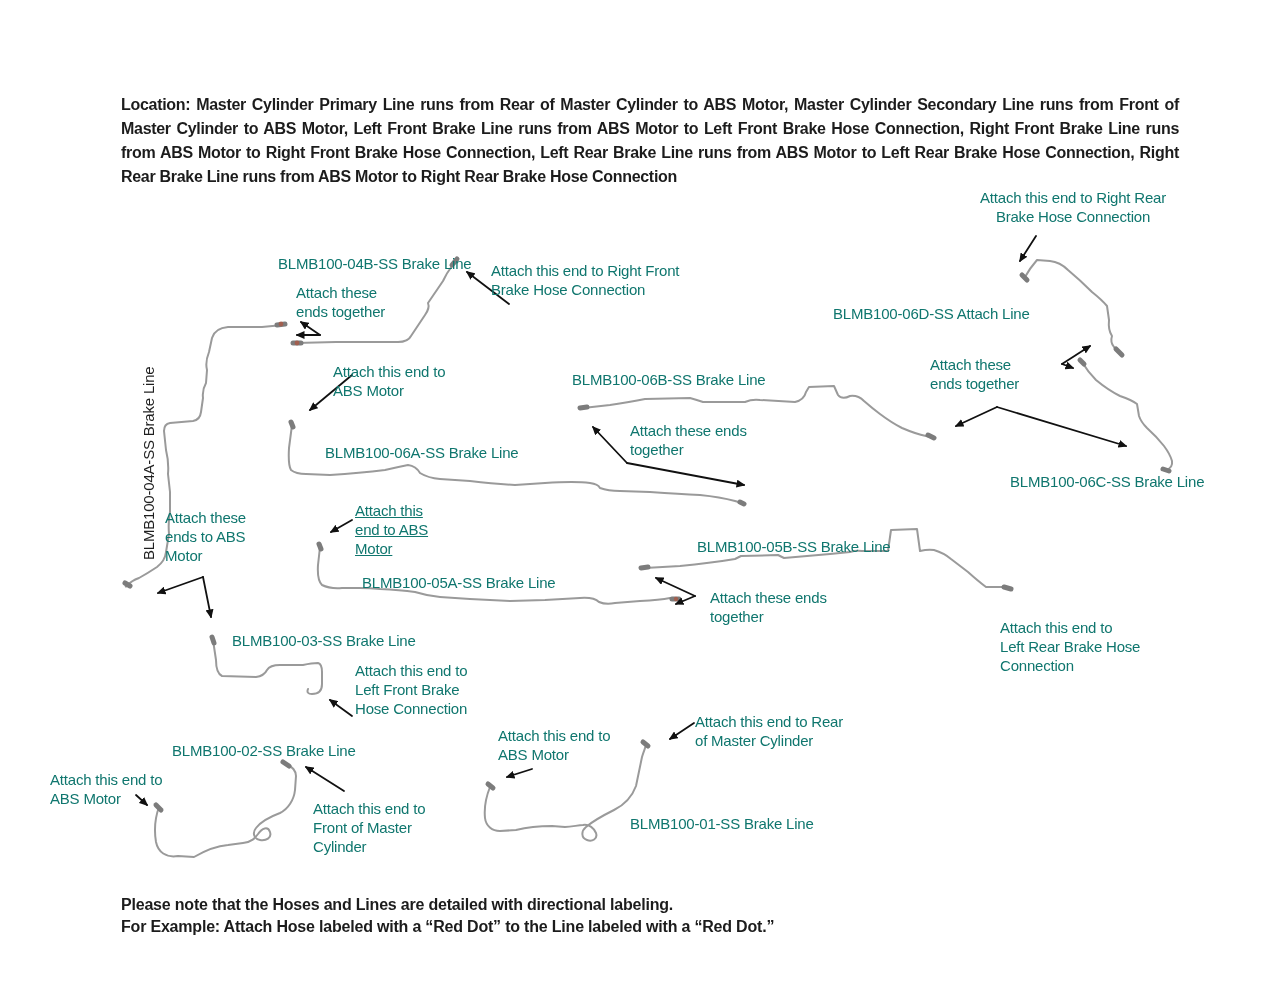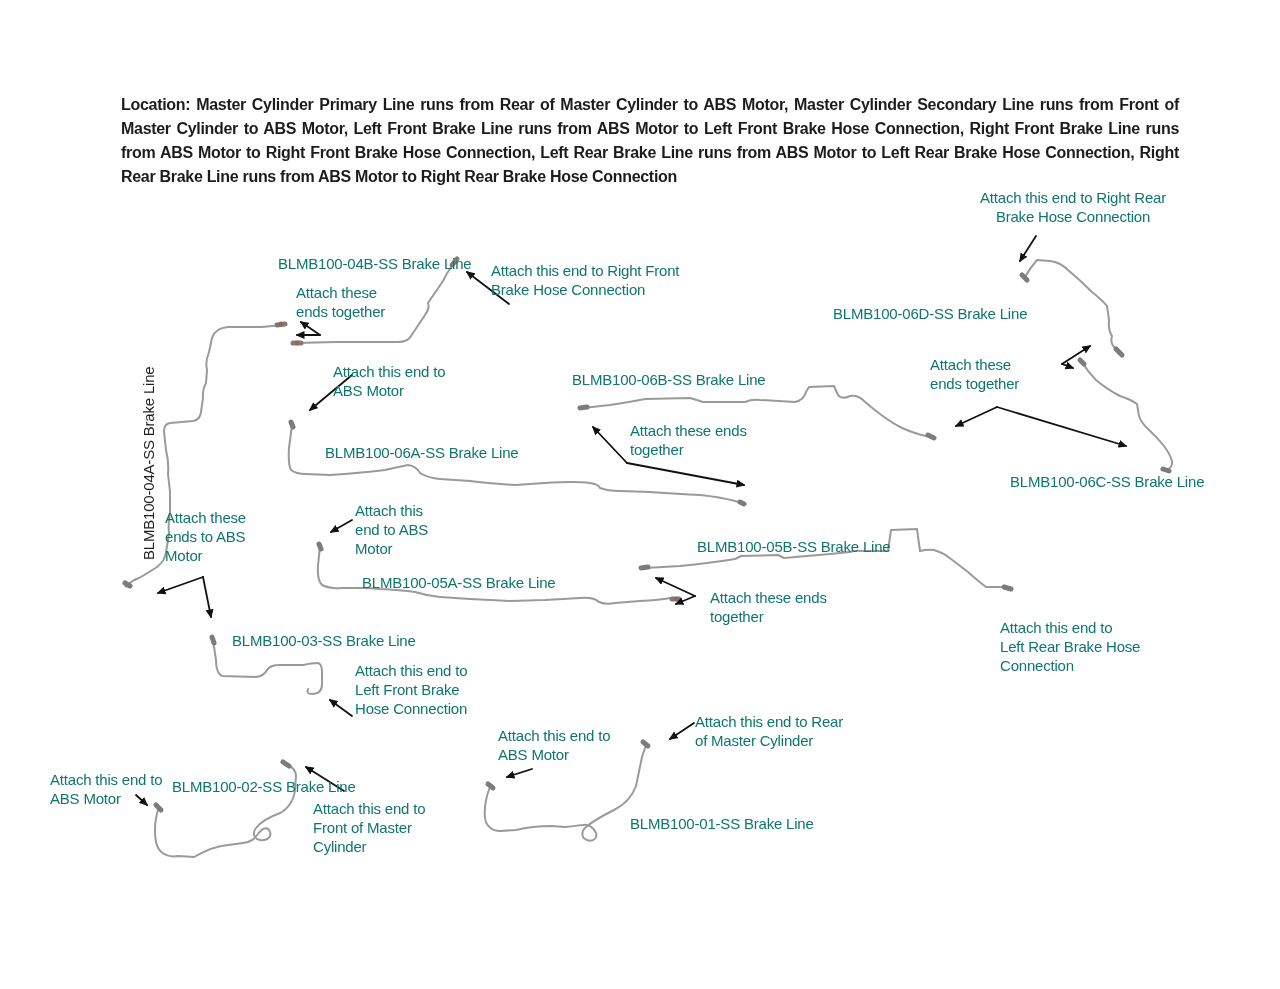--- a/index.html
+++ b/index.html
@@ -162,21 +162,21 @@
 ends together</div>
   <div class="txt lbl" style="left:930px;top:355px;">Attach these
 ends together</div>
   <div class="txt lbl" style="left:333px;top:362px;">Attach this end to
 ABS Motor</div>
   <div class="txt lbl" style="left:630px;top:421px;">Attach these ends
 together</div>
   <div class="txt lbl" style="left:165px;top:508px;">Attach these
 ends to ABS
 Motor</div>
-  <div class="txt lbl" style="left:355px;top:501px;">Attach this
+  <div class="txt lbl" style="left:355px;top:501px;text-decoration:underline;">Attach this
 end to ABS
 Motor</div>
   <div class="txt lbl" style="left:710px;top:588px;">Attach these ends
 together</div>
   <div class="txt lbl" style="left:1000px;top:618px;">Attach this end to
 Left Rear Brake Hose
 Connection</div>
   <div class="txt lbl" style="left:355px;top:661px;">Attach this end to
 Left Front Brake
 Hose Connection</div>
@@ -184,25 +184,27 @@
 ABS Motor</div>
   <div class="txt lbl" style="left:313px;top:799px;">Attach this end to
 Front of Master
 Cylinder</div>
   <div class="txt lbl" style="left:498px;top:726px;">Attach this end to
 ABS Motor</div>
   <div class="txt lbl" style="left:695px;top:712px;">Attach this end to Rear
 of Master Cylinder</div>
 
   <div class="txt lbl" style="left:233px;top:254px;margin-left:45px;">BLMB100-04B-SS Brake Line</div>
-  <div class="txt lbl" style="left:833px;top:304px;">BLMB100-06D-SS Brake Line</div>
+  <div class="txt lbl" style="left:833px;top:304px;">BLMB100-06D-SS Attach Line</div>
   <div class="txt lbl" style="left:572px;top:370px;">BLMB100-06B-SS Brake Line</div>
   <div class="txt lbl" style="left:325px;top:443px;">BLMB100-06A-SS Brake Line</div>
   <div class="txt lbl" style="left:1010px;top:472px;">BLMB100-06C-SS Brake Line</div>
   <div class="vlabel">BLMB100-04A-SS Brake Line</div>
   <div class="txt lbl" style="left:682px;top:537px;margin-left:15px;">BLMB100-05B-SS Brake Line</div>
   <div class="txt lbl" style="left:362px;top:573px;">BLMB100-05A-SS Brake Line</div>
   <div class="txt lbl" style="left:232px;top:631px;">BLMB100-03-SS Brake Line</div>
-  <div class="txt lbl" style="left:172px;top:741px;margin-top:36px;">BLMB100-02-SS Brake Line</div>
+  <div class="txt lbl" style="left:172px;top:741px;">BLMB100-02-SS Brake Line</div>
   <div class="txt lbl" style="left:630px;top:814px;">BLMB100-01-SS Brake Line</div>
 
+  <div class="txt footer">Please note that the Hoses and Lines are detailed with directional labeling.
+For Example: Attach Hose labeled with a “Red Dot” to the Line labeled with a “Red Dot.”</div>
 
 </div>
 
 </body></html>

